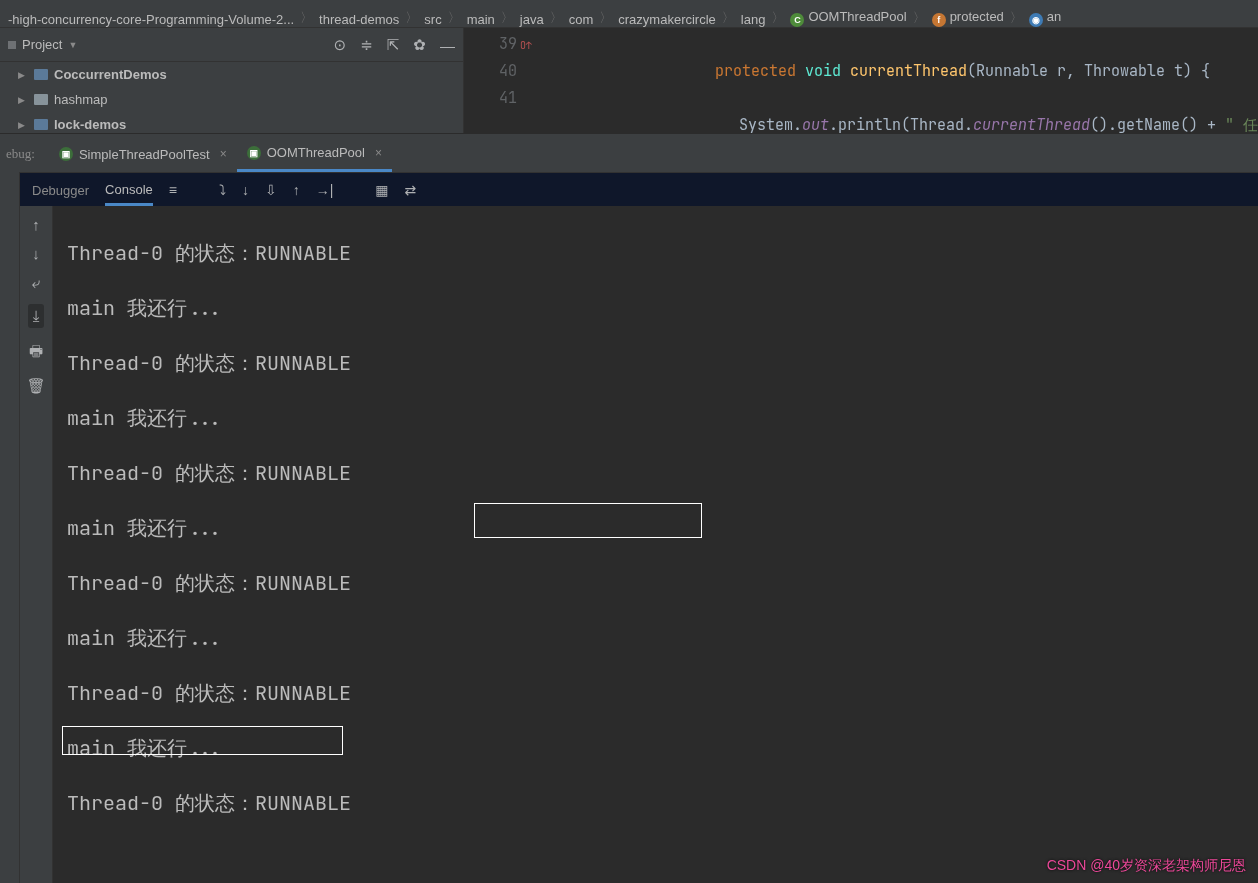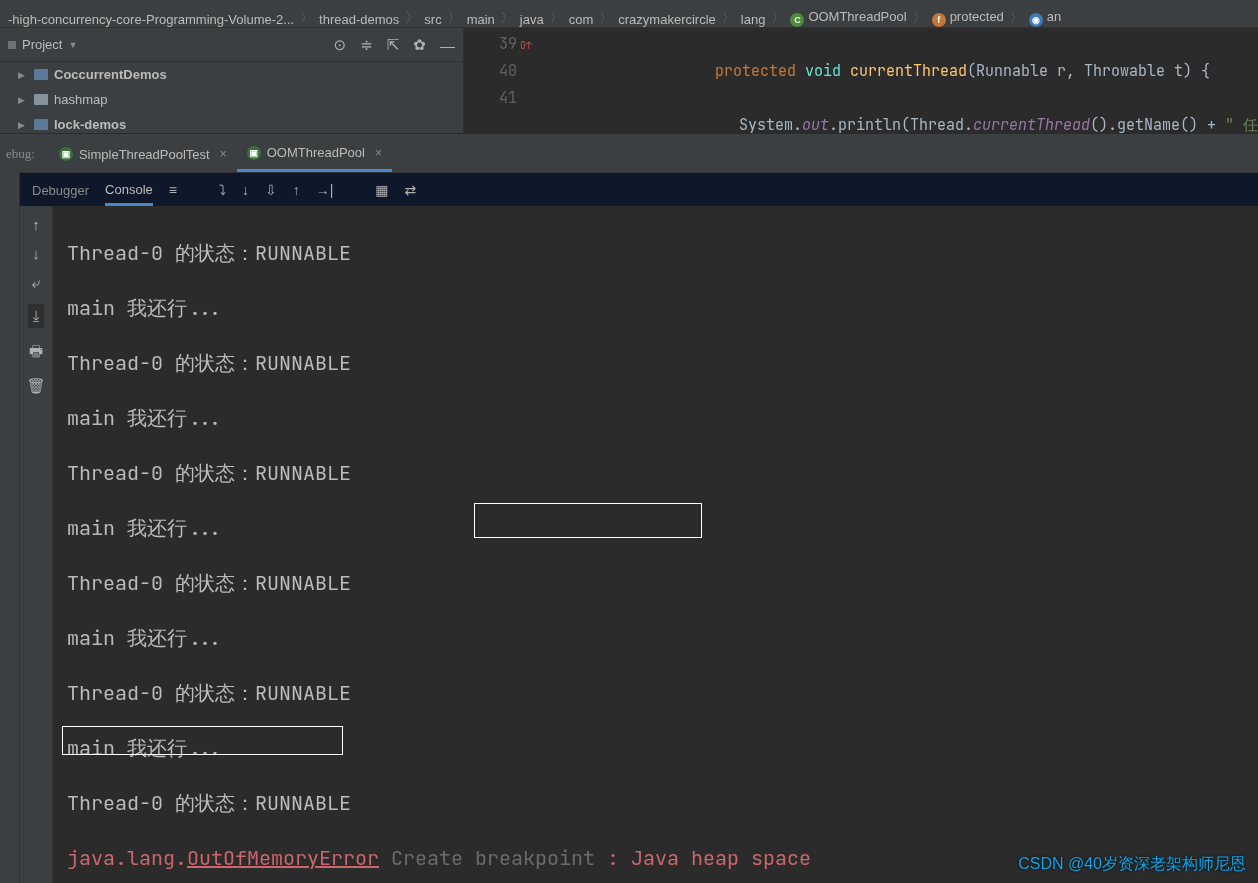--- a/index.html
+++ b/index.html
@@ -176,21 +176,21 @@
   line-height: 27.5px;
   padding: 6px 14px;
   color: #bbbbbb;
   overflow: hidden;
   white-space: pre;
 }
 .err { color: #cc666e; }
 .err-hint { color: #6b6b6b; background: transparent; }
 .box1 { position: absolute; border: 1px solid #fff; top: 503px; left: 474px; width: 228px; height: 35px; pointer-events: none; }
 .box2 { position: absolute; border: 1px solid #fff; top: 726px; left: 62px; width: 281px; height: 29px; pointer-events: none; }
-.watermark { position: absolute; bottom: 8px; right: 12px; color: #0ea5e9; font-size: 16px; font-family: sans-serif; text-shadow: 0 0 3px #000; }
+.watermark { position: absolute; bottom: 8px; right: 12px; color: #ec4899; font-size: 14px; font-family: sans-serif; text-shadow: 0 0 3px #000; }
 </style>
 </head>
 <body>
 
 <div class="breadcrumbs">
   <span class="crumb">-high-concurrency-core-Programming-Volume-2...</span>
     <span class="sep">〉</span>
   <span class="crumb">thread-demos</span>
     <span class="sep">〉</span>
   <span class="crumb">src</span>
@@ -316,21 +316,20 @@
 <div>main 我还行...</div>
 <div>Thread-0 的状态：RUNNABLE</div>
 <div>main 我还行...</div>
 <div>Thread-0 的状态：RUNNABLE</div>
 <div>main 我还行...</div>
 <div>Thread-0 的状态：RUNNABLE</div>
 <div>main 我还行...</div>
 <div>Thread-0 的状态：RUNNABLE</div>
 <div>main 我还行...</div>
 <div>Thread-0 的状态：RUNNABLE</div>
-<div><span class="err">java.lang.</span><span class="err" style="text-decoration:underline">OutOfMemoryError</span> <span class="err-hint">Create breakpoint</span> <span class="err">: Java heap space</span></div>
 
 
 
 
 
 
 
 
 
 

